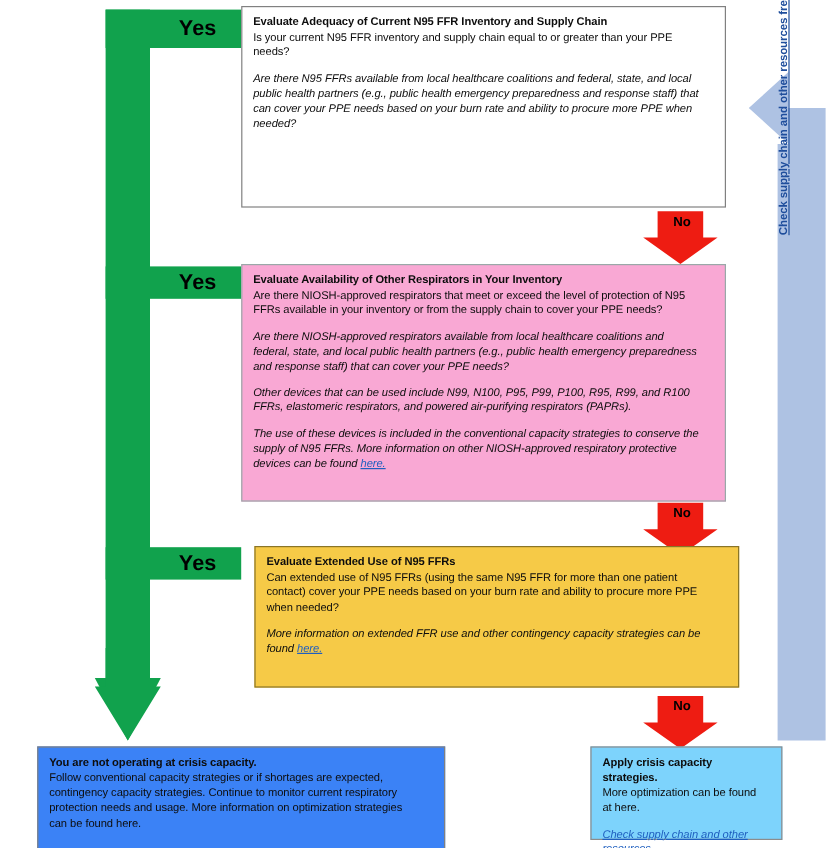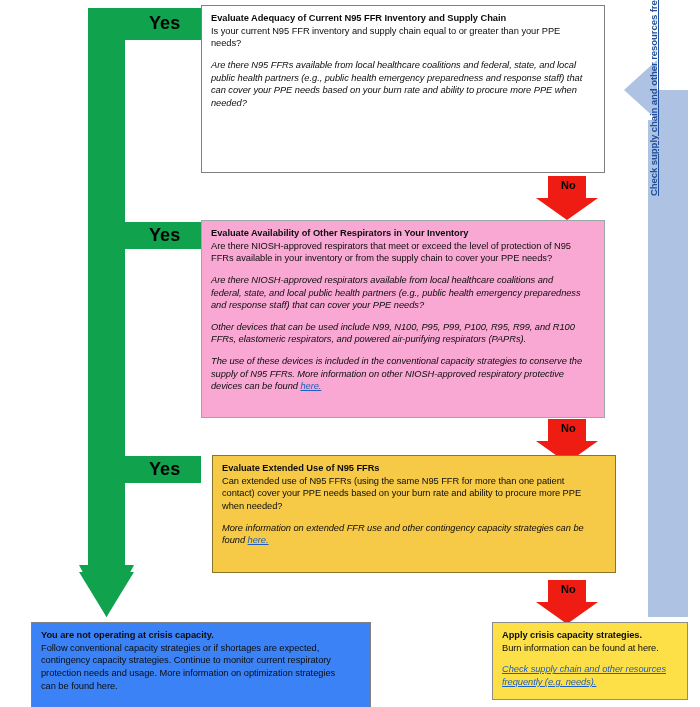--- a/index.html
+++ b/index.html
@@ -24,21 +24,21 @@
     letter-spacing:-0.05px;
   }
   .box .hd{font-weight:bold;display:block;margin-bottom:0px;}
   .box p{margin:0;}
   .box p.gap{margin-top:9px;font-style:italic;}
 
   #box-inventory{left:201px;top:5px;width:404px;height:168px;background:#ffffff;}
   #box-other-resp{left:201px;top:220px;width:404px;height:198px;background:#f9a8d4;border-color:#9aa8a8;}
   #box-extended-use{left:201px;top:455px;width:404px;height:118px;background:#f6ca47;border-color:#8a7528;margin-left:11px;}
   #box-not-crisis{left:31px;top:622px;width:340px;height:98px;background:#3b82f6;}
-  #box-crisis{left:492px;top:622px;width:196px;height:78px;background:#fde047;border-color:#8c8c8c;}
+  #box-crisis{left:492px;top:622px;width:160px;height:78px;background:#7dd3fc;border-color:#8c8c8c;}
 
   .lnk{color:#1f5fbf;text-decoration:underline;}
   .lnk-blk{display:block;}
 
   
   .lbl{
     position:absolute;font-weight:bold;font-size:18px;
     color:#000000;letter-spacing:0.1px;
   }
   .lbl-no{color:#000000;font-size:11px;}
@@ -120,21 +120,21 @@
     <p class="gap"><span>More information on extended FFR use and other contingency capacity strategies can be found </span><span class="lnk">here.</span></p>
   </div>
 
   <div class="box" id="box-not-crisis">
     <span class="hd">You are not operating at crisis capacity.</span>
     <p>Follow conventional capacity strategies or if shortages are expected, contingency capacity strategies. Continue to monitor current respiratory protection needs and usage. More information on optimization strategies can be found here.</p>
   </div>
 
   <div class="box" id="box-crisis">
     <span class="hd">Apply crisis capacity strategies.</span>
-    <p>Burn information can be found at here.</p>
+    <p>More optimization can be found at here.</p>
     <p class="gap">
         <span class="lnk lnk-blk">Check supply chain and other resources</span>
         <span class="lnk lnk-blk">frequently (e.g. needs).</span>
       </p>
   </div>
 
   <div class="lbl" id="yes-1">Yes</div>
   <div class="lbl" id="yes-2">Yes</div>
   <div class="lbl" id="yes-3">Yes</div>
 

